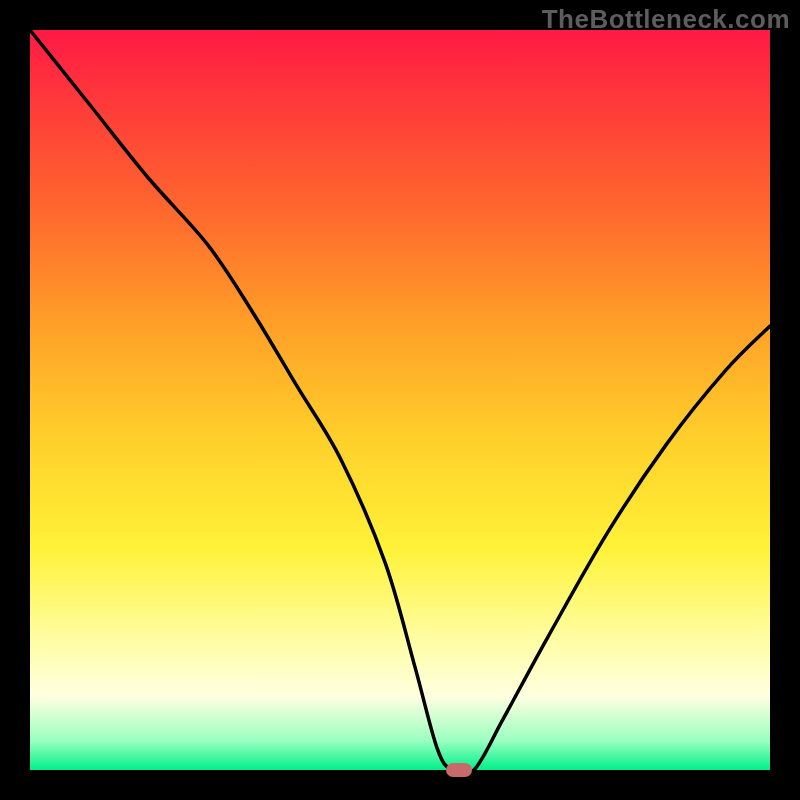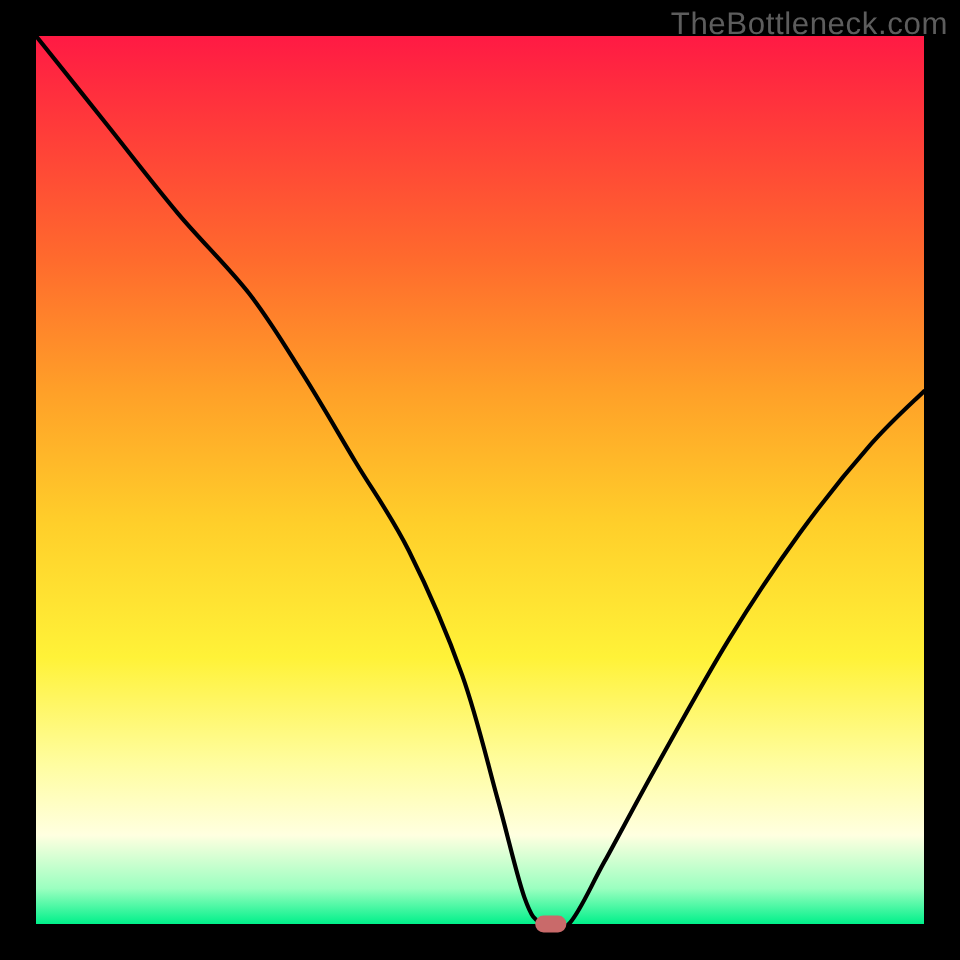--- a/index.html
+++ b/index.html
@@ -16,21 +16,21 @@
     width: 800px;
     height: 800px;
     background: #000;
   }
   .watermark {
     position: absolute;
     top: 4px;
     right: 10px;
     color: #5d5d5d;
     font-size: 26px;
-    font-weight: 400;
+    font-weight: 700;
     letter-spacing: 0.5px;
     z-index: 3;
   }
   .plot-area {
     position: absolute;
     left: 30px;
     top: 30px;
     width: 740px;
     height: 740px;
     background: linear-gradient(to bottom,

